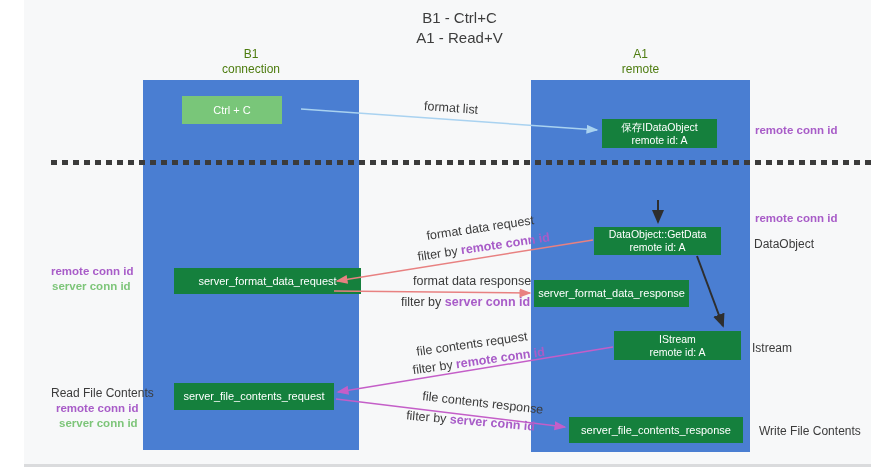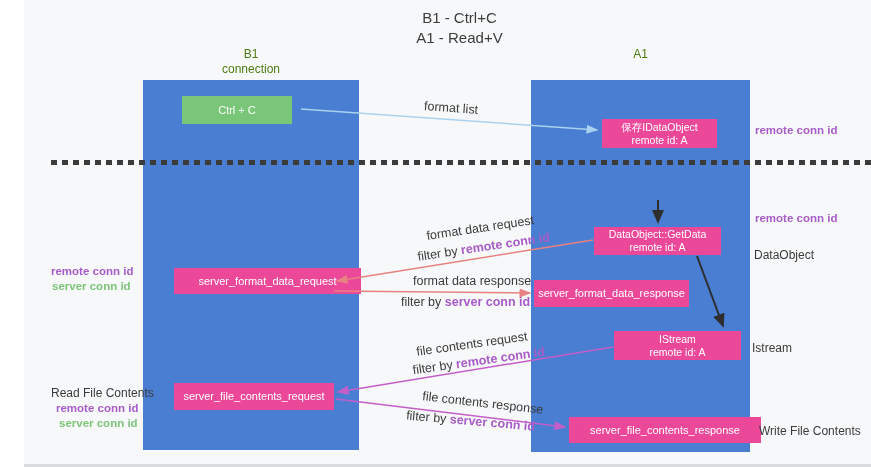--- a/index.html
+++ b/index.html
@@ -16,21 +16,21 @@
   .col-header.left{left:119px;top:47px;width:216px;}
   .col-header.right{left:507px;top:47px;width:219px;}
   .column{position:absolute;background:#4a7ed2;}
   .column.left{left:119px;top:80px;width:216px;height:370px;}
   .column.right{left:507px;top:80px;width:219px;height:372px;}
   .dashes{position:absolute;left:27px;top:160px;width:833px;height:5px;
           background:repeating-linear-gradient(90deg,#3b3b3b 0 6px,transparent 6px 11px);}
   .box{position:absolute;display:flex;flex-direction:column;align-items:center;justify-content:center;
        color:#fff;font-size:11px;line-height:13px;text-align:center;}
   .box.green{background:#79c679;}
-  .box.orange{background:#ec4899;}
+  .box.orange{background:#15803d;}
   .box .l2{font-size:10.5px;}
   .flow-label{position:absolute;font-size:12.5px;white-space:nowrap;color:#3b3b3b;}
   .hl-purple{color:#a85cc8;font-weight:bold;}
   .side-label{position:absolute;font-size:12px;white-space:nowrap;color:#3b3b3b;}
   .side-label.purple{color:#a85cc8;font-weight:bold;font-size:11.5px;}
   .side-label.green{color:#7dc579;font-weight:bold;font-size:11.5px;}
   svg.arrows{position:absolute;left:0;top:0;pointer-events:none;}
   .arr-blue{stroke:#a9d2f0;stroke-width:1.5;}
   .arr-black{stroke:#2e2e2e;stroke-width:2;}
   .arr-red{stroke:#e88181;stroke-width:1.5;}
@@ -46,28 +46,29 @@
     <div>B1 - Ctrl+C</div>
     <div>A1 - Read+V</div>
   </div>
 
   <div class="col-header left">
     <div>B1</div>
     <div>connection</div>
   </div>
   <div class="col-header right">
     <div>A1</div>
+    <div>remote</div>
   </div>
 
   <div class="column left"></div>
   <div class="column right"></div>
 
   <div class="dashes"></div>
 
-  <div class="box green" style="left:158px;top:96px;width:110px;height:28px">
+  <div class="box green" style="left:158px;top:96px;width:100px;height:28px">
     <span>Ctrl + C</span>
   </div>
   <div class="box orange" style="left:150px;top:268px;width:187px;height:26px">
     <span>server_format_data_request</span>
   </div>
   <div class="box orange" style="left:150px;top:383px;width:160px;height:27px">
     <span>server_file_contents_request</span>
   </div>
 
   <div class="box orange" style="left:578px;top:119px;width:115px;height:29px">
@@ -78,21 +79,21 @@
     <span class="l2">DataObject::GetData</span>
     <span class="l2">remote id: A</span>
   </div>
   <div class="box orange" style="left:510px;top:280px;width:155px;height:27px">
     <span>server_format_data_response</span>
   </div>
   <div class="box orange" style="left:590px;top:331px;width:127px;height:29px">
     <span class="l2">IStream</span>
     <span class="l2">remote id: A</span>
   </div>
-  <div class="box orange" style="left:545px;top:417px;width:192px;height:26px">
+  <div class="box orange" style="left:545px;top:417px;width:174px;height:26px">
     <span>server_file_contents_response</span>
   </div>
 
   <svg class="arrows" width="871" height="467" viewBox="0 0 871 467">
     <defs>
       <marker id="mBlue" markerWidth="9" markerHeight="8" refX="7" refY="3" orient="auto">
         <path d="M0,0L8,3L0,6Z" fill="#a9d2f0"></path>
       </marker>
       <marker id="mBlack" markerWidth="9" markerHeight="8" refX="6" refY="3" orient="auto">
         <path d="M0,0L7,3L0,6Z" fill="#2e2e2e"></path>
@@ -136,18 +137,18 @@
   </div>
 
   <div class="side-label purple" style="left:27px;top:265px">remote conn id</div>
   <div class="side-label green" style="left:28px;top:280px">server conn id</div>
   <div class="side-label" style="left:27px;top:386px">Read File Contents</div>
   <div class="side-label purple" style="left:32px;top:402px">remote conn id</div>
   <div class="side-label green" style="left:35px;top:417px">server conn id</div>
 
   <div class="side-label purple" style="left:731px;top:124px">remote conn id</div>
   <div class="side-label purple" style="left:731px;top:212px">remote conn id</div>
-  <div class="side-label" style="left:730px;top:248px">DataObject</div>
+  <div class="side-label" style="left:730px;top:237px">DataObject</div>
   <div class="side-label" style="left:728px;top:341px">Istream</div>
   <div class="side-label" style="left:735px;top:424px">Write File Contents</div>
 
   <div class="bottom-strip"></div>
 </div>
 
 </body></html>

